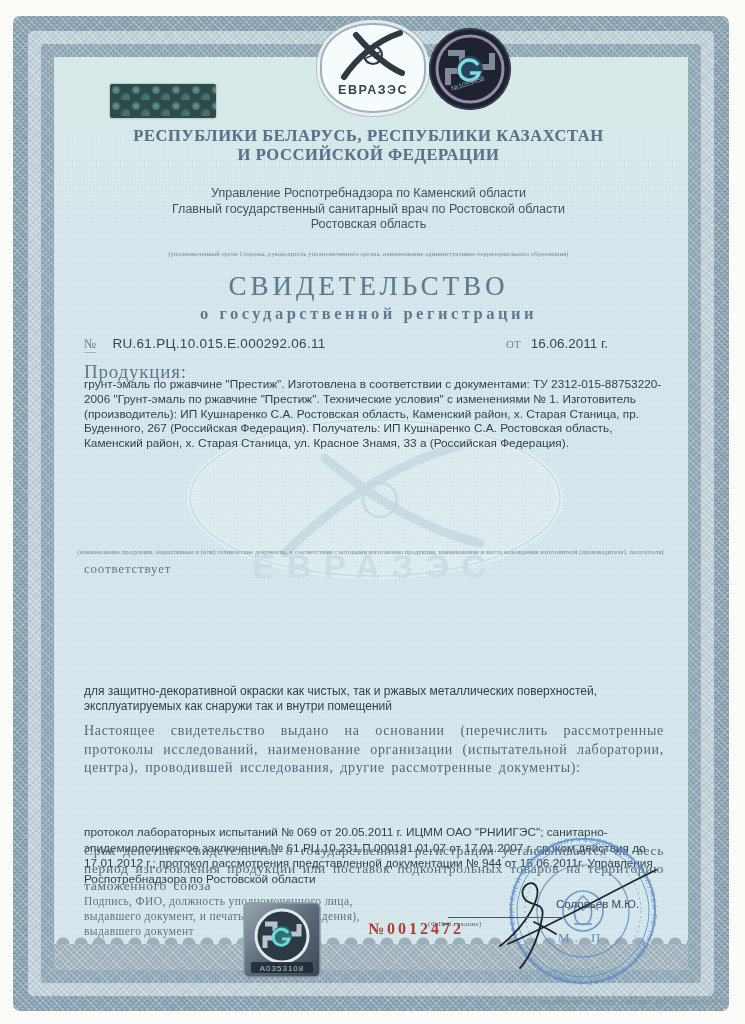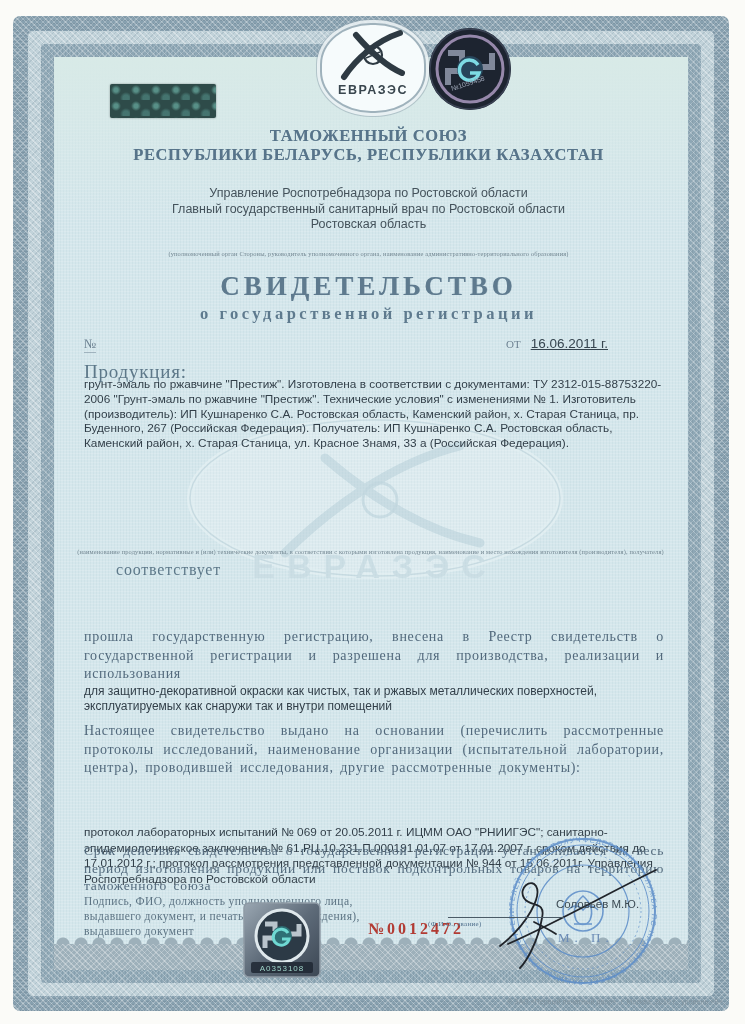--- a/index.html
+++ b/index.html
@@ -60,29 +60,29 @@
     color:#57748a; letter-spacing:.6px; text-shadow:0 0 .4px rgba(87,116,138,.5);
   }
   .authority { top:186px; font-family:"Liberation Sans",sans-serif; font-size:12.5px; line-height:15.5px; color:#44525b; }
   .tiny-caption {
     font-size:6.4px; color:#738792; letter-spacing:.15px;
     font-family:"Liberation Serif",serif; white-space:nowrap; overflow:hidden;
   }
   .cap1 { top:250px; }
   .cap2 { top:548px; }
   .doc-title {
-    top:271px; font-weight:bold; font-size:27px; letter-spacing:4px; color:#5e7a8e;
+    top:271px; font-weight:normal; font-size:27px; letter-spacing:4px; color:#5e7a8e;
     text-shadow:.4px .4px 0 rgba(94,122,142,.35);
   }
   .doc-subtitle { top:304px; font-weight:bold; font-size:16.5px; letter-spacing:3.5px; color:#5e7a8e; }
   .num-row { top:336px; left:84px; right:95px; display:flex; align-items:baseline; }
   .num-label { font-size:13px; color:#6d8292; border-bottom:1px solid rgba(109,130,146,.5); }
   .num-value { margin-left:16px; font-family:"Liberation Sans",sans-serif; font-size:13.5px; color:#36454f; letter-spacing:.3px; }
   .from-label { margin-left:auto; font-size:11px; color:#6d8292; text-transform:uppercase; }
-  .date-value { margin-left:10px; margin-right:42px; font-family:"Liberation Sans",sans-serif; font-size:13.5px; color:#36454f;text-decoration:underline; }
+  .date-value { margin-left:10px; margin-right:42px; font-family:"Liberation Sans",sans-serif; font-size:13.5px; color:#36454f; }
   .section-label { font-size:19px; color:#5d7889; letter-spacing:.8px; }
   .sans-par {
     font-family:"Liberation Sans",sans-serif; font-size:11.8px; line-height:14.8px;
     color:#323f49; text-align:left;
   }
   .serif-par {
     font-size:14px; line-height:18.5px; color:#52697c; text-align:justify;
     letter-spacing:.7px; word-spacing:2.5px;
   }
   .main-col { left:84px; width:580px; }
@@ -168,46 +168,46 @@
       <path d="M20,26 h14 v10"></path>
       <path d="M64,26 v14 h-10"></path>
       <path d="M20,58 v-14 h10"></path>
     </g>
     <circle cx="42" cy="42" r="13" fill="#27445a"></circle>
     <path d="M50,38 a10,10 0 1 0 1,8 h-9" fill="none" stroke="#7ddbe4" stroke-width="3.5"></path>
     <text x="24" y="64" font-family="Liberation Sans, sans-serif" font-size="7" fill="#9aa3b4" transform="rotate(-18 24 64)">№1059458</text>
   </svg>
 
   <div class="abs center-col union-title">
-    <div>ТАМОЖЕННЫЙ СОЮЗ</div>
     <div>РЕСПУБЛИКИ БЕЛАРУСЬ, РЕСПУБЛИКИ КАЗАХСТАН</div>
+    <div>И РОССИЙСКОЙ ФЕДЕРАЦИИ</div>
   </div>
   <div class="abs center-col authority">
-    <div>Управление Роспотребнадзора по Ростовской области</div>
+    <div>Управление Роспотребнадзора по Каменский области</div>
     <div>Главный государственный санитарный врач по Ростовской области</div>
     <div>Ростовская область</div>
   </div>
   <div class="abs center-col tiny-caption cap1">(уполномоченный орган Стороны, руководитель уполномоченного органа, наименование административно-территориального образования)</div>
 
   <div class="abs center-col doc-title">СВИДЕТЕЛЬСТВО</div>
   <div class="abs center-col doc-subtitle">о государственной регистрации</div>
 
   <div class="abs num-row">
     <span class="num-label">№</span>
+    <span class="num-value">RU.61.РЦ.10.015.Е.000292.06.11</span>
     <span class="from-label">от</span>
     <span class="date-value">16.06.2011 г.</span>
   </div>
 
   <div class="abs section-label" style="top:361px; left:84px;">Продукция:</div>
   <div class="abs sans-par main-col" style="top:377px;">грунт-эмаль по ржавчине "Престиж". Изготовлена в соответствии с документами: ТУ 2312-015-88753220-2006 "Грунт-эмаль по ржавчине "Престиж". Технические условия" с изменениями № 1. Изготовитель (производитель): ИП Кушнаренко С.А. Ростовская область, Каменский район, х. Старая Станица, пр. Буденного, 267 (Российская Федерация).  Получатель: ИП Кушнаренко С.А. Ростовская область, Каменский район, х. Старая Станица, ул. Красное Знамя, 33 а (Российская Федерация).</div>
   <div class="abs center-col tiny-caption cap2" style="left:62px; right:66px;">(наименование продукции, нормативные и (или) технические документы, в соответствии с которыми изготовлена продукция, наименование и место нахождения изготовителя (производителя), получателя)</div>
 
-  <div class="abs section-label" style="top:561px; left:84px; font-size:16px;margin-left:32px;">соответствует</div>
-
-  <div class="abs serif-par main-col" style="top:628px;">прошла государственную регистрацию, внесена в Реестр свидетельств о государственной регистрации и разрешена для производства, реализации и использования</div>
+  <div class="abs section-label" style="top:561px; left:84px; font-size:13px;">соответствует</div>
+
   <div class="abs sans-par main-col" style="top:684px; font-size:12px; line-height:15px;">для защитно-декоративной окраски как чистых, так и ржавых металлических поверхностей, эксплуатируемых как снаружи так и внутри помещений</div>
 
   <div class="abs serif-par main-col" style="top:722px;">Настоящее свидетельство выдано на основании (перечислить рассмотренные протоколы исследований, наименование организации (испытательной лаборатории, центра), проводившей исследования, другие рассмотренные документы):</div>
   <div class="abs sans-par main-col" style="top:781px; line-height:15.5px;margin-top:44px;">протокол лабораторных испытаний № 069 от 20.05.2011 г. ИЦММ ОАО "РНИИГЭС"; санитарно-эпидемиологическое заключение № 61.РЦ.10.231.П.000191.01.07 от 17.01.2007 г. сроком действия до 17.01.2012 г.; протокол рассмотрения представленной документации № 944 от 15.06.2011г. Управления Роспотребнадзора по Ростовской области</div>
 
   <div class="abs serif-par main-col" style="top:842px; font-size:13.5px; line-height:17.5px;">Срок действия свидетельства о государственной регистрации устанавливается на весь период изготовления продукции или поставок подконтрольных товаров на территорию таможенного союза</div>
 
   <div class="abs note-block" style="top:894px; left:84px; width:305px;">Подпись, ФИО, должность уполномоченного лица, выдавшего документ, и печать органа (учреждения), выдавшего документ</div>
 
   <svg class="abs holo-bottom" viewBox="0 0 78 76">

